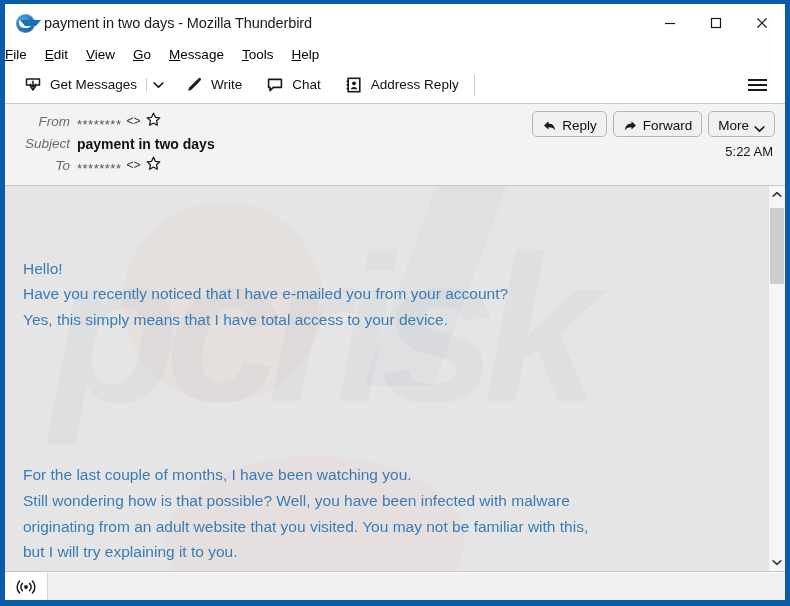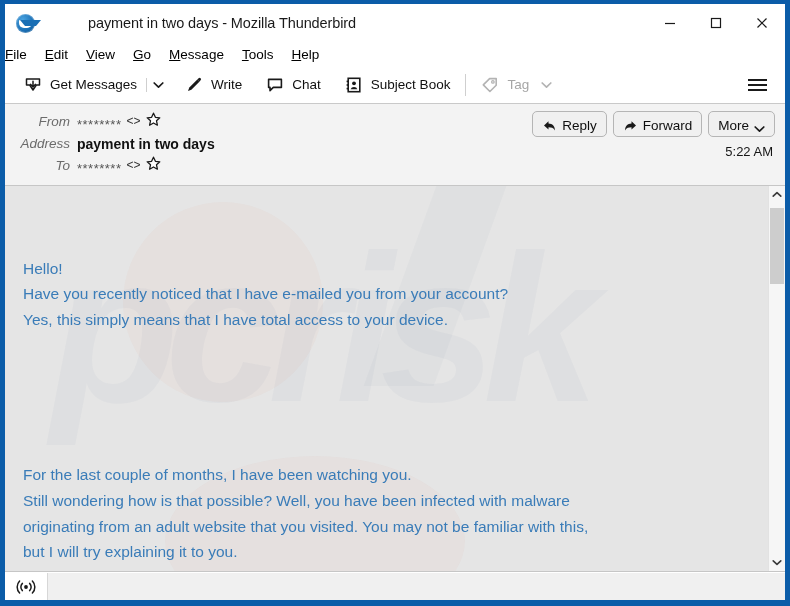--- a/index.html
+++ b/index.html
@@ -41,21 +41,20 @@
     display: flex;
     align-items: center;
     flex: 0 0 38px;
   }
   .title-left {
     display: flex;
     align-items: center;
     padding-left: 11px;
     flex: 1;
     min-width: 0;
-    gap: 44px;
   }
   .tb-icon {
     width: 19px; height: 19px;
     border-radius: 50%;
     background: radial-gradient(circle at 35% 30%, #4aa3e0 0%, #1a6fb5 60%, #0d4f86 100%);
     position: relative;
     flex: 0 0 19px;
     margin-right: 9px;
     box-shadow: inset 0 0 0 1px rgba(255,255,255,.25);
   }
@@ -391,35 +390,25 @@
 
       <div class="tbtn" style="margin-left:10px">
         <svg width="18" height="18" viewBox="0 0 18 18">
           <rect x="3.2" y="2.3" width="11.6" height="13.4" fill="none" stroke="#1a1a1a" stroke-width="1.6"></rect>
           <circle cx="9" cy="7.3" r="1.9" fill="#1a1a1a"></circle>
           <path d="M5.6 13.3 a3.6 3.6 0 0 1 6.8 0 z" fill="#1a1a1a"></path>
           <line x1="1.6" y1="5.4" x2="3.2" y2="5.4" stroke="#1a1a1a" stroke-width="1.6"></line>
           <line x1="1.6" y1="9" x2="3.2" y2="9" stroke="#1a1a1a" stroke-width="1.6"></line>
           <line x1="1.6" y1="12.6" x2="3.2" y2="12.6" stroke="#1a1a1a" stroke-width="1.6"></line>
         </svg>
-        <span class="lbl">Subject Book</span>
+        <span class="lbl">Address Reply</span>
       </div>
 
       <div class="tb-sep"></div>
 
-      <div class="tbtn tbtn-disabled">
-        <svg width="18" height="18" viewBox="0 0 18 18">
-          <path d="M8.6 2.6 H15.2 V9.2 L8.9 15.5 L2.3 8.9 z" fill="none" stroke="#b3b3b3" stroke-width="1.6" stroke-linejoin="round"></path>
-          <circle cx="11.9" cy="5.9" r="1.25" fill="none" stroke="#b3b3b3" stroke-width="1.3"></circle>
-        </svg>
-        <span class="lbl">Tag</span>
-        <svg width="11" height="8" viewBox="0 0 11 8" style="margin-left:4px">
-            <path d="M1.2 2 L5.5 6.2 L9.8 2" fill="none" stroke="#b3b3b3" stroke-width="1.7" stroke-linecap="round" stroke-linejoin="round"></path>
-          </svg>
-      </div>
 
       <div class="tb-spacer"></div>
 
       <div class="hamburger">
         <span></span>
         <span></span>
         <span></span>
       </div>
     </div>
 
@@ -430,21 +419,21 @@
           <span class="stars">********</span>
           <span class="angle">&lt;&gt;</span>
           <span class="star-icon">
             <svg width="15" height="15" viewBox="0 0 15 15">
                 <path d="M7.5 1.2 L9.4 5.3 L13.8 5.8 L10.5 8.8 L11.4 13.2 L7.5 11 L3.6 13.2 L4.5 8.8 L1.2 5.8 L5.6 5.3 z" fill="#fff" stroke="#1a1a1a" stroke-width="1.3" stroke-linejoin="round"></path>
               </svg>
           </span>
         </div>
       </div>
       <div class="hdr-row">
-        <div class="hdr-label">Address</div>
+        <div class="hdr-label">Subject</div>
         <div class="hdr-value subject">payment in two days</div>
       </div>
       <div class="hdr-row">
         <div class="hdr-label">To</div>
         <div class="hdr-value">
           <span class="stars">********</span>
           <span class="angle">&lt;&gt;</span>
           <span class="star-icon">
             <svg width="15" height="15" viewBox="0 0 15 15">
                 <path d="M7.5 1.2 L9.4 5.3 L13.8 5.8 L10.5 8.8 L11.4 13.2 L7.5 11 L3.6 13.2 L4.5 8.8 L1.2 5.8 L5.6 5.3 z" fill="#fff" stroke="#1a1a1a" stroke-width="1.3" stroke-linejoin="round"></path>

